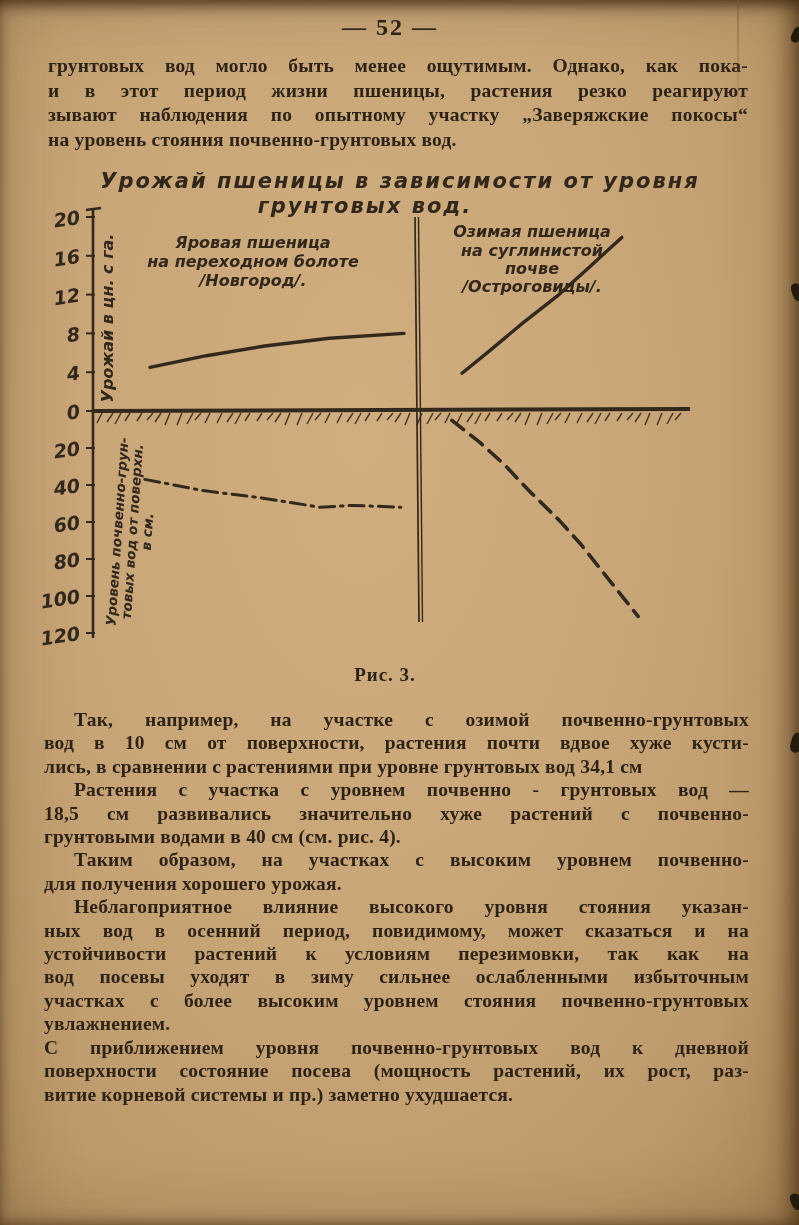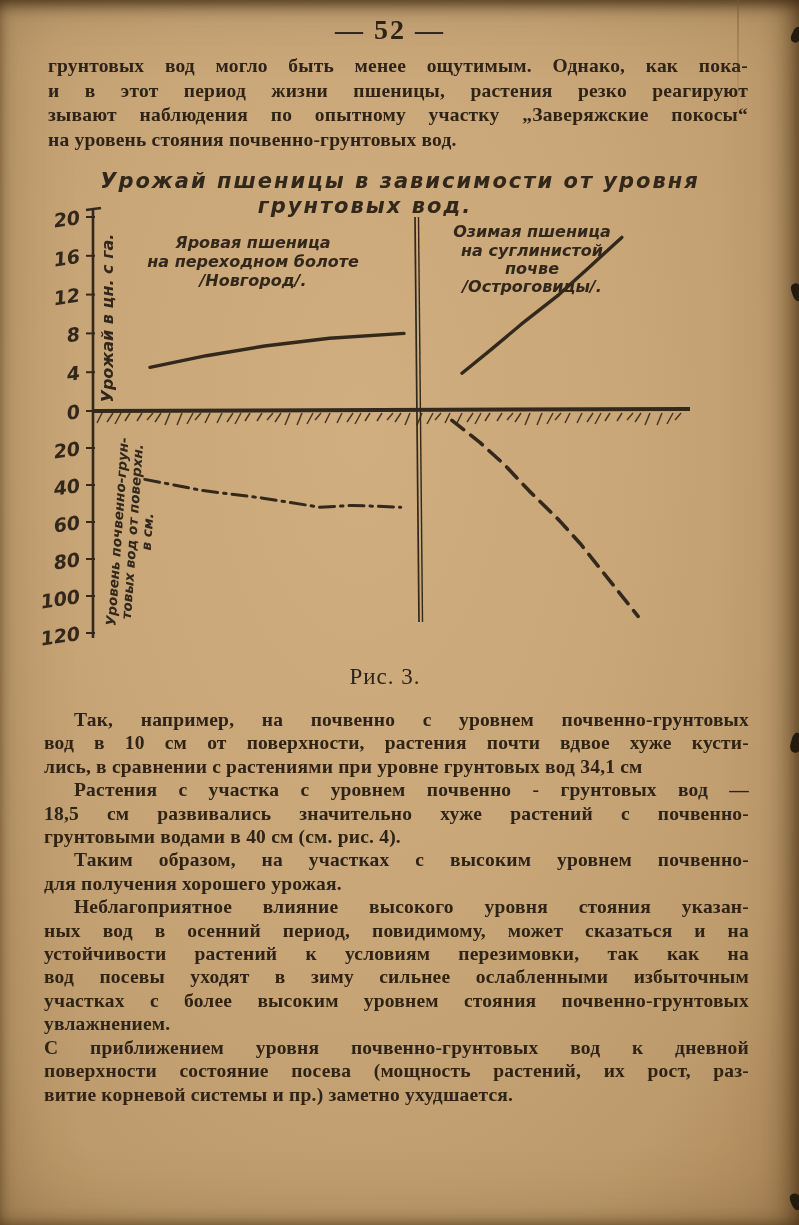--- a/index.html
+++ b/index.html
@@ -7,30 +7,30 @@
     position:relative;width:799px;height:1225px;overflow:hidden;
     background:radial-gradient(ellipse at 45% 35%, #d0ae80 0%, #c9a678 45%, #bd9a6b 78%, #aa8557 100%);
     box-shadow:inset 0 0 70px rgba(80,55,25,.30),
                inset 0 13px 16px -9px rgba(50,32,10,.85),
                inset -20px 0 26px -13px rgba(70,45,18,.75),
                inset 0 -10px 14px -9px rgba(70,45,18,.55),
                inset 10px 0 16px -11px rgba(70,45,18,.45);
     font-family:"Liberation Serif", serif;color:#2e2317;
   }
   .page-number{position:absolute;top:14px;left:0;width:780px;text-align:center;
-    font-size:28px;font-weight:700;letter-spacing:2px;}
+    font-size:24px;font-weight:700;letter-spacing:2px;}
   .text-block{position:absolute;font-size:19.5px;font-weight:700;letter-spacing:.2px;}
   .text-block .tline{display:block;text-align:justify;text-align-last:justify;white-space:normal;}
   .text-block .tline.lastline{text-align-last:left;}
   .text-block .tline.indent{padding-left:30px;}
   #top-text{top:54px;left:48px;width:700px;line-height:24.5px;}
   #bottom-text{top:708px;left:44px;width:705px;line-height:23.4px;}
   #chart-svg{position:absolute;top:160px;left:0;}
   .fig-caption{position:absolute;top:664px;left:0;width:770px;text-align:center;
-    font-size:23px;font-weight:400;letter-spacing:1px;}
+    font-size:19px;font-weight:700;letter-spacing:1px;}
   .hand{font-family:"DejaVu Sans", sans-serif;font-style:italic;fill:#31271b;}
   .edge-mark{position:absolute;background:#241a0e;border-radius:40% 60% 55% 45%;}
   .m1{right:-3px;top:27px;width:10px;height:16px;transform:rotate(25deg);}
   .m2{right:-4px;top:283px;width:11px;height:18px;transform:rotate(-18deg);}
   .m3{right:-4px;top:733px;width:12px;height:20px;transform:rotate(15deg);}
   .m4{right:-3px;top:1193px;width:11px;height:17px;transform:rotate(-22deg);}
   .crease{position:absolute;top:0;right:60px;width:2px;height:130px;
     background:linear-gradient(to bottom, rgba(120,90,50,.5), rgba(120,90,50,0));}
 </style>
 </head>
@@ -92,21 +92,21 @@
       <text x="152" y="372" text-anchor="middle" font-size="13.5" font-weight="bold" class="hand" transform="rotate(-86 152 372)">в см.</text>
       <polyline points="150.0,207.3 206.4,195.7 264.7,186.0 329.5,178.3 404.0,173.4" fill="none" stroke="#32281b" stroke-width="3.4" stroke-linecap="round" stroke-linejoin="round"></polyline>
       <polyline points="144.8,319.4 203.2,330.6 261.5,337.9 319.8,347.2 352.2,345.4 400.8,347.2" fill="none" stroke="#32281b" stroke-width="3" stroke-linecap="round" stroke-linejoin="round" stroke-dasharray="15 6 2.5 6"></polyline>
       <polyline points="462.0,213.2 490.7,189.9 520.7,164.7 559.0,134.6 589.0,107.4 621.8,77.4" fill="none" stroke="#32281b" stroke-width="3.4" stroke-linecap="round" stroke-linejoin="round"></polyline>
       <polyline points="451.9,260.3 479.8,282.4 504.4,304.6 528.9,330.6 559.0,360.1 580.8,384.2 599.9,408.3 619.0,432.3 638.1,456.4" fill="none" stroke="#32281b" stroke-width="3.6" stroke-linecap="round" stroke-linejoin="round" stroke-dasharray="15 9"></polyline>
     </svg>
 
   <div class="fig-caption">Рис. 3.</div>
 
   <div class="text-block" id="bottom-text">
-      <div class="tline indent">Так, например, на почвенно с уровнем почвенно-грунтовых</div>
+      <div class="tline indent">Так, например, на участке с озимой почвенно-грунтовых</div>
       <div class="tline">вод в 10 см от поверхности, растения почти вдвое хуже кусти-</div>
       <div class="tline lastline">лись, в сравнении с растениями при уровне грунтовых вод 34,1 см</div>
       <div class="tline indent">Растения с участка с уровнем почвенно - грунтовых вод —</div>
       <div class="tline">18,5 см развивались значительно хуже растений с почвенно-</div>
       <div class="tline lastline">грунтовыми водами в 40 см (см. рис. 4).</div>
       <div class="tline indent">Таким образом, на участках с высоким уровнем почвенно-</div>
       <div class="tline lastline">для получения хорошего урожая.</div>
       <div class="tline indent">Неблагоприятное влияние высокого уровня стояния указан-</div>
       <div class="tline">ных вод в осенний период, повидимому, может сказаться и на</div>
       <div class="tline">устойчивости растений к условиям перезимовки, так как на</div>

